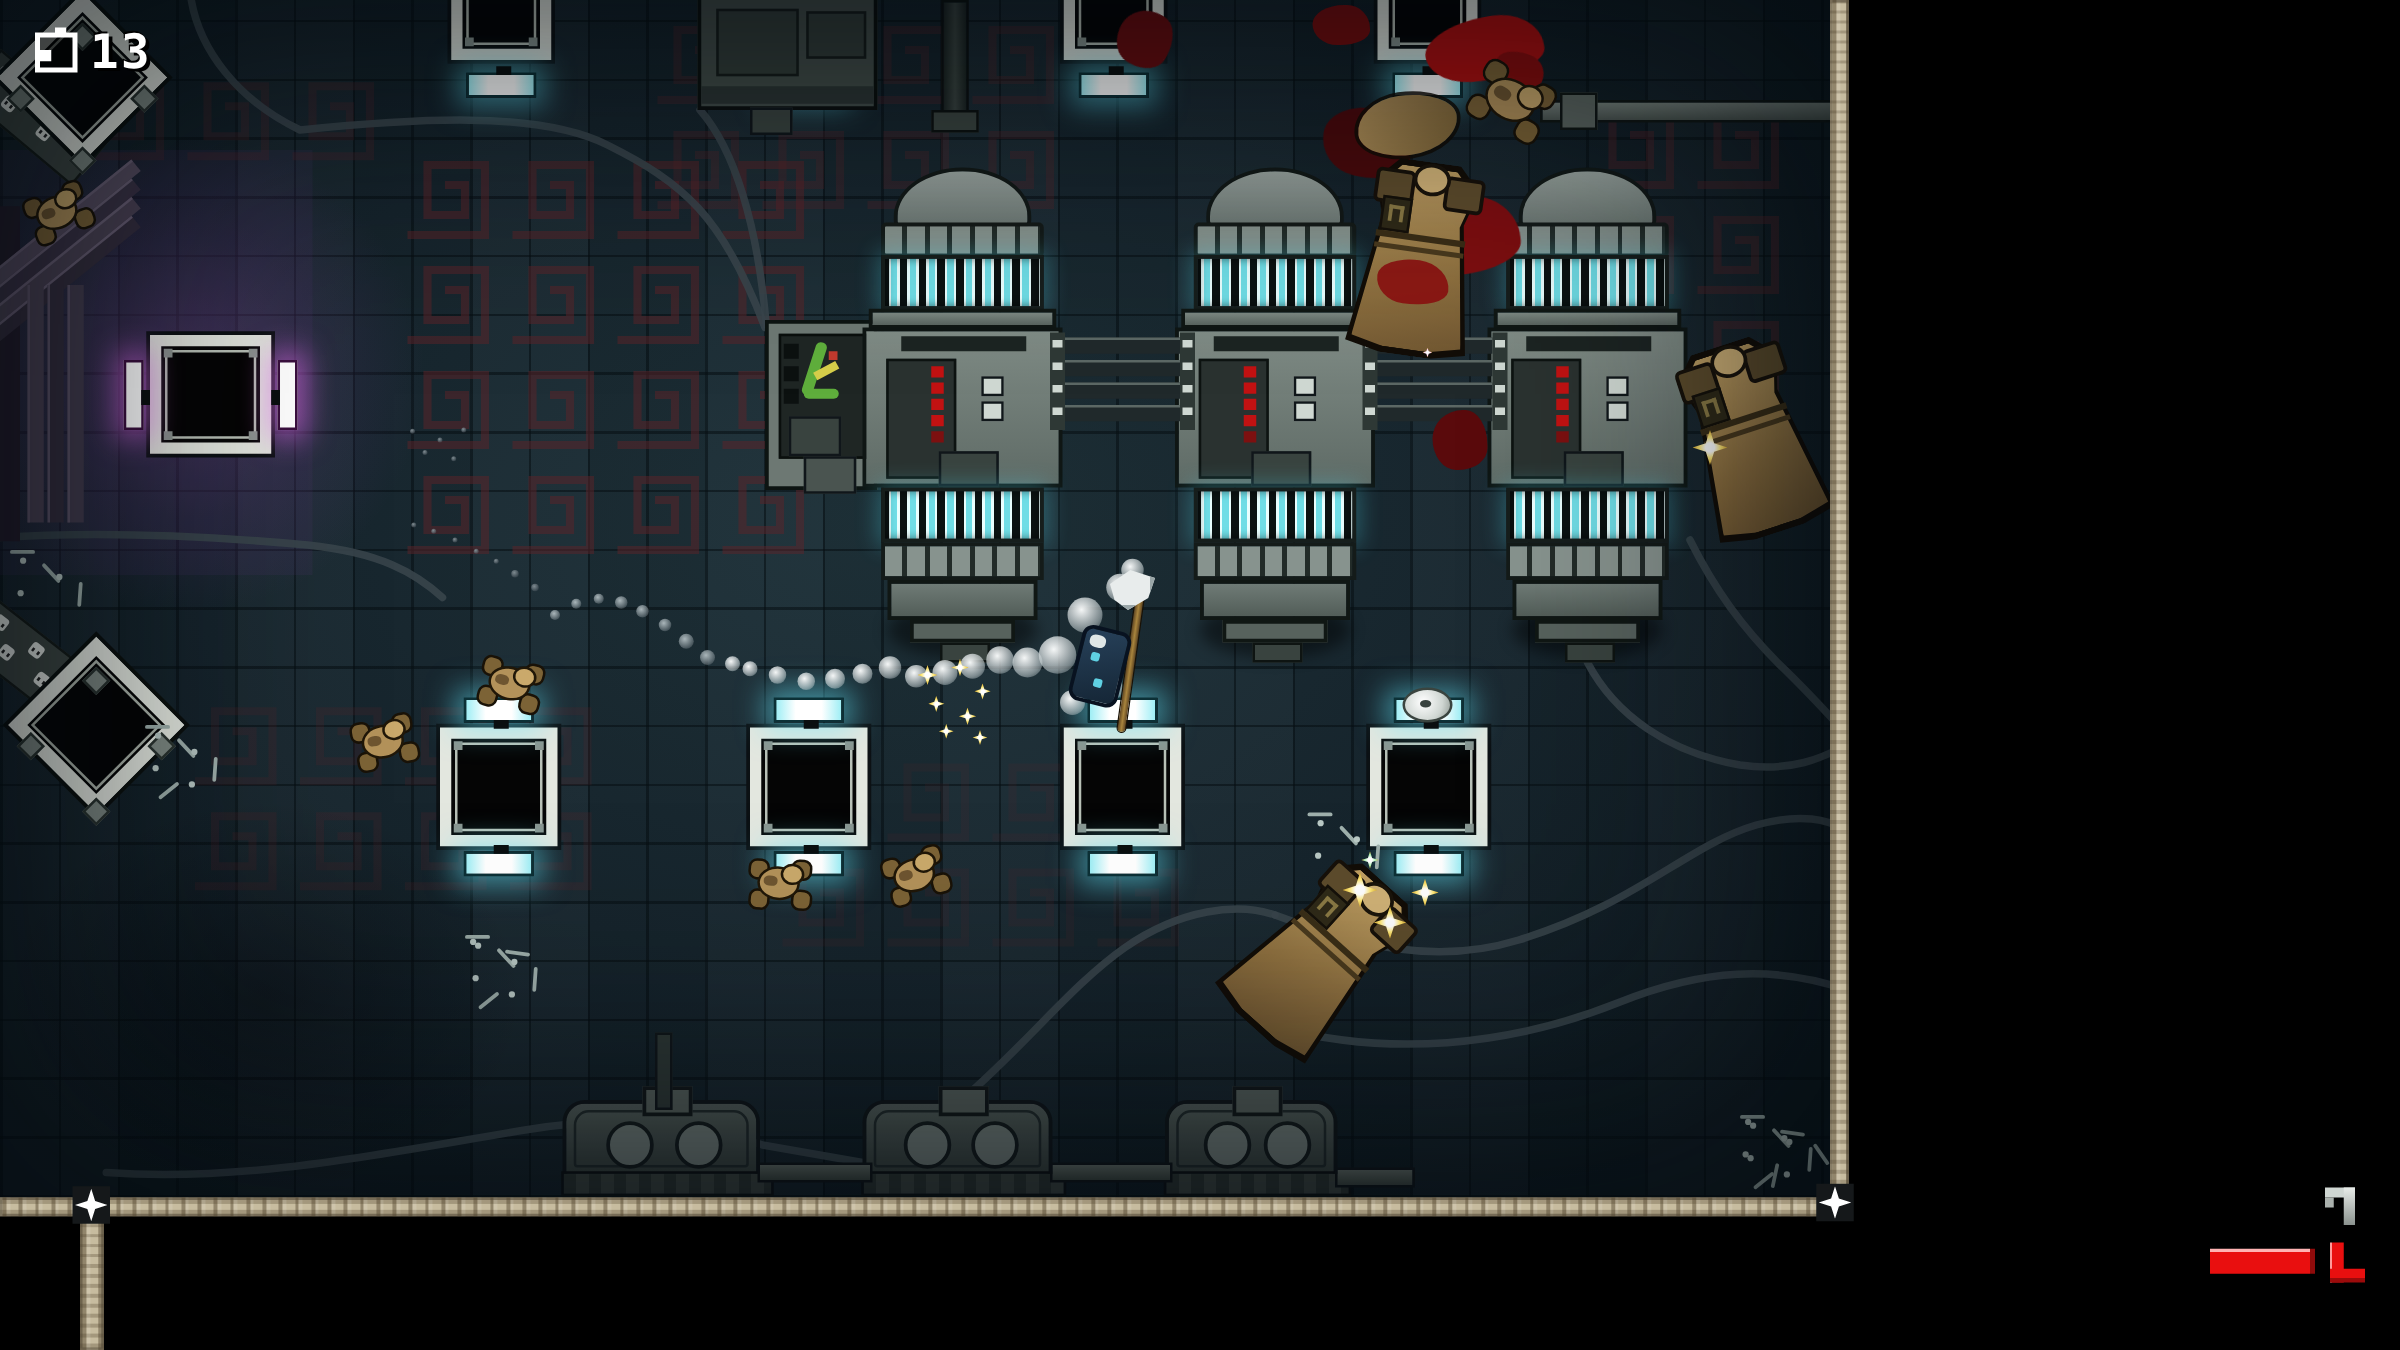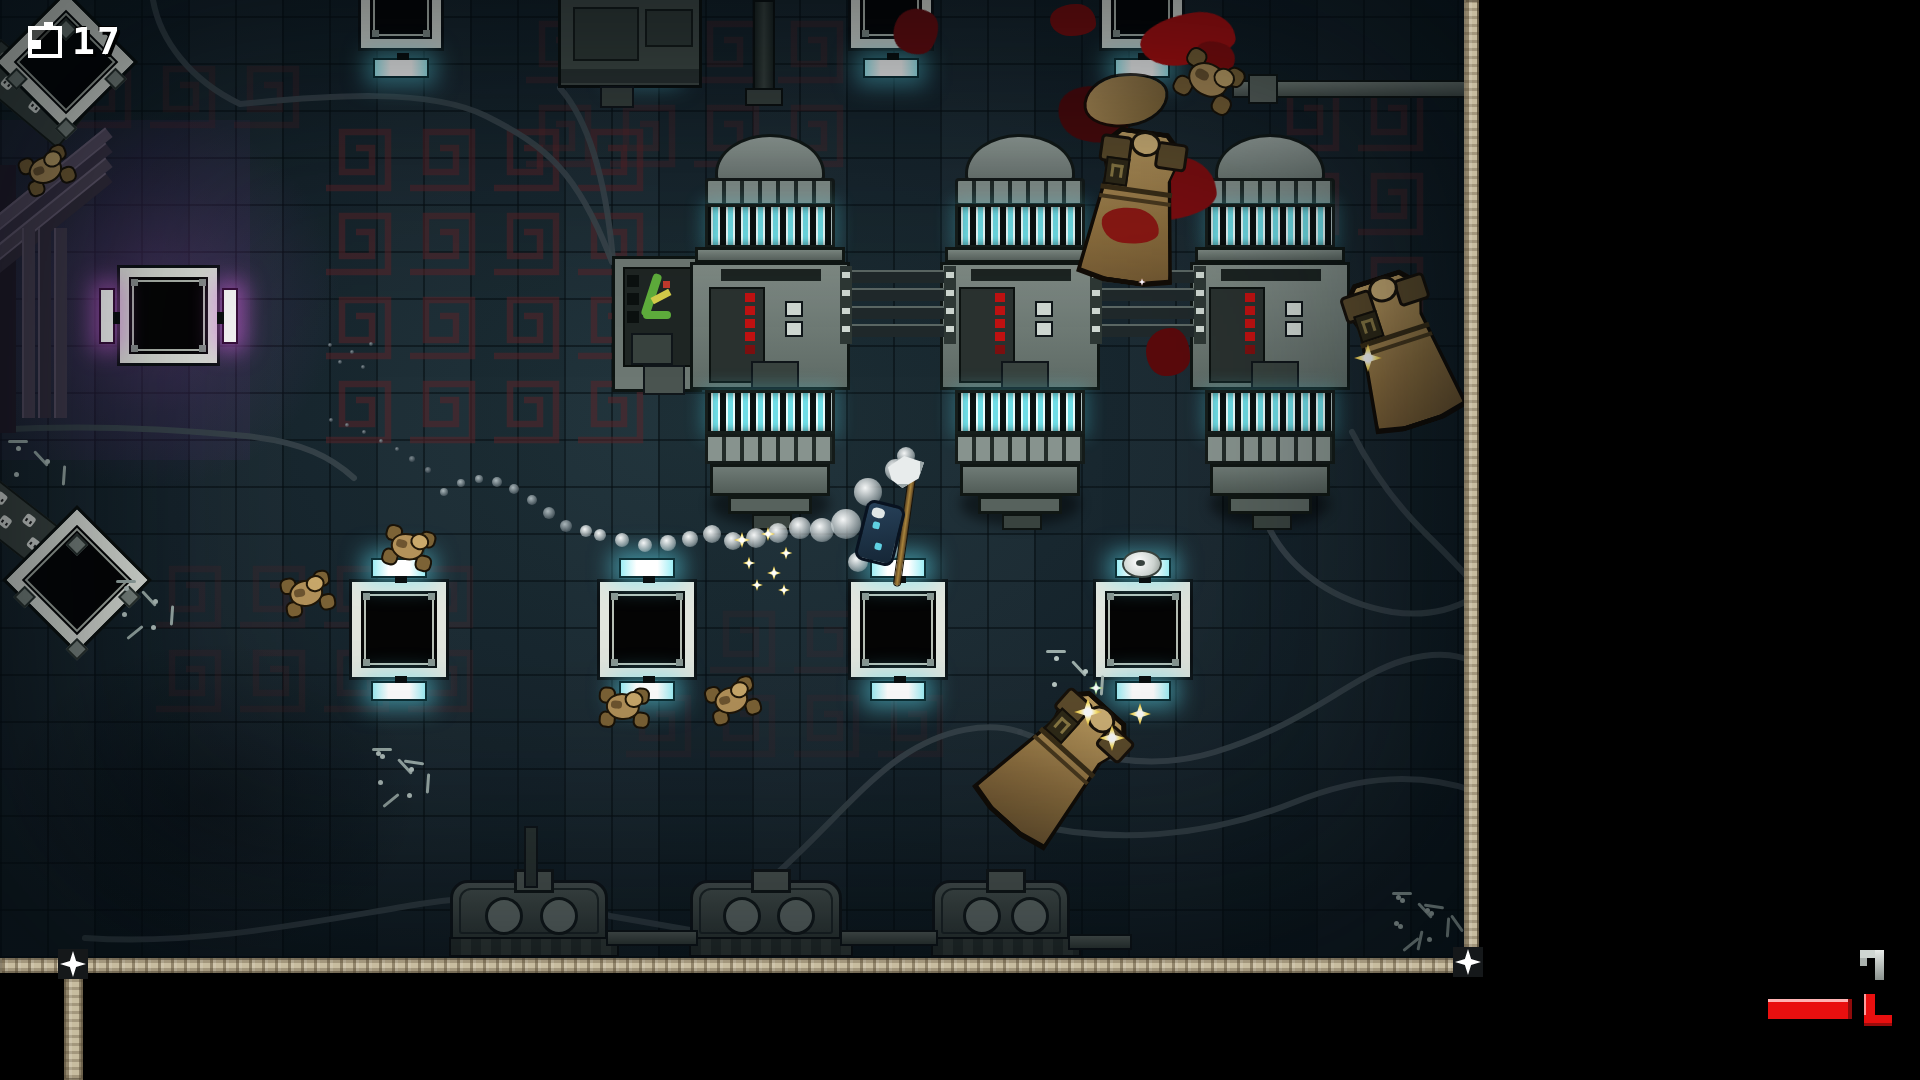--- a/index.html
+++ b/index.html
@@ -18,21 +18,21 @@
 <body>
 
 <div id="stage">
 
   <div class="abs" style="left:28px;top:22px;z-index:60;display:flex;align-items:flex-start;gap:12px">
     <div class="abs" style="position:relative;width:32px;height:32px">
       <div class="abs" style="left:0;top:4px;width:26px;height:24px;border:4px solid #fff;background:rgba(0,0,0,.4)"></div>
       <div class="abs" style="left:4px;top:18px;width:9px;height:9px;background:#fff"></div>
       <div class="abs" style="left:16px;top:0;width:9px;height:6px;background:#fff"></div>
     </div>
-    <div class="hudtxt">17</div>
+    <div class="hudtxt">13</div>
   </div>
 
   <div class="abs" style="left:1768px;top:999px;width:80px;height:20px;z-index:60;
        background:linear-gradient(180deg,#ffb3b3 0 3px,#e90f0f 3px 100%);
        border-right:4px solid #8f0b0b"></div>
   <div class="abs" style="left:1864px;top:994px;width:30px;height:32px;z-index:60">
     <div class="abs" style="left:0;top:0;width:11px;height:32px;background:linear-gradient(90deg,#ff9a9a 0 2px,#e90f0f 2px 100%)"></div>
     <div class="abs" style="left:0;top:21px;width:28px;height:11px;background:linear-gradient(180deg,#e90f0f 0 70%,#9c0b0b 70% 100%)"></div>
   </div>
   <div class="abs" style="left:1860px;top:950px;width:28px;height:34px;z-index:60">

